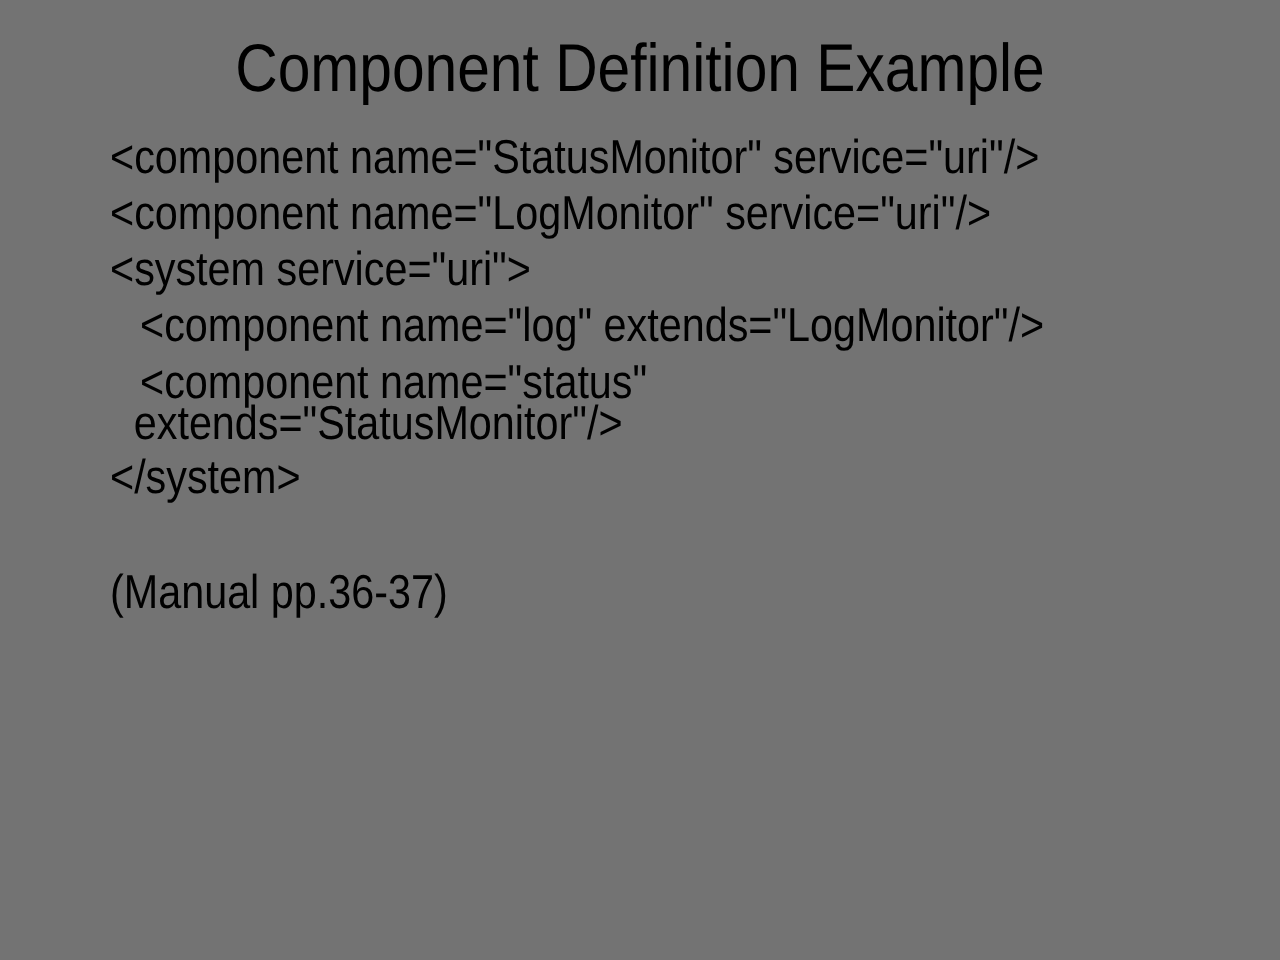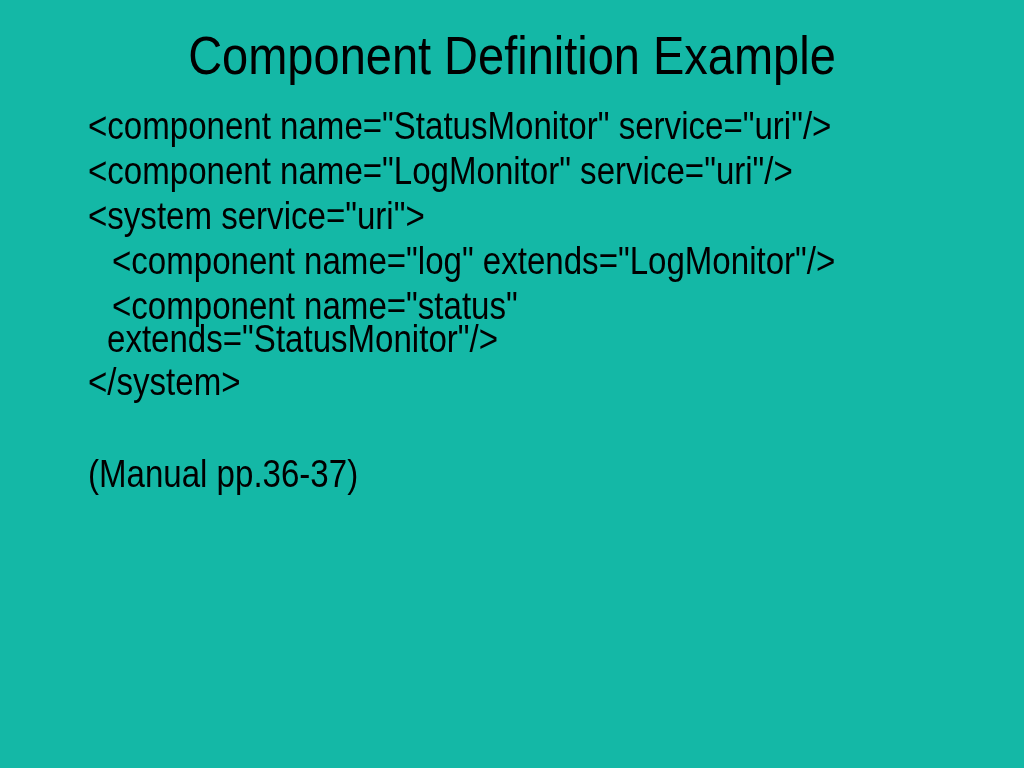--- a/index.html
+++ b/index.html
@@ -4,21 +4,21 @@
 <style>
   html, body {
     margin: 0;
     padding: 0;
     background: #ffffff;
   }
   .slide {
     position: relative;
     width: 1024px;
     height: 768px;
-    background: #14b8a6;
+    background: #737373;
     color: #000000;
     font-family: "Liberation Sans", sans-serif;
     overflow: hidden;
   }
   .slide-title {
     position: absolute;
     top: 25px;
     left: 0;
     width: 1024px;
     text-align: center;

